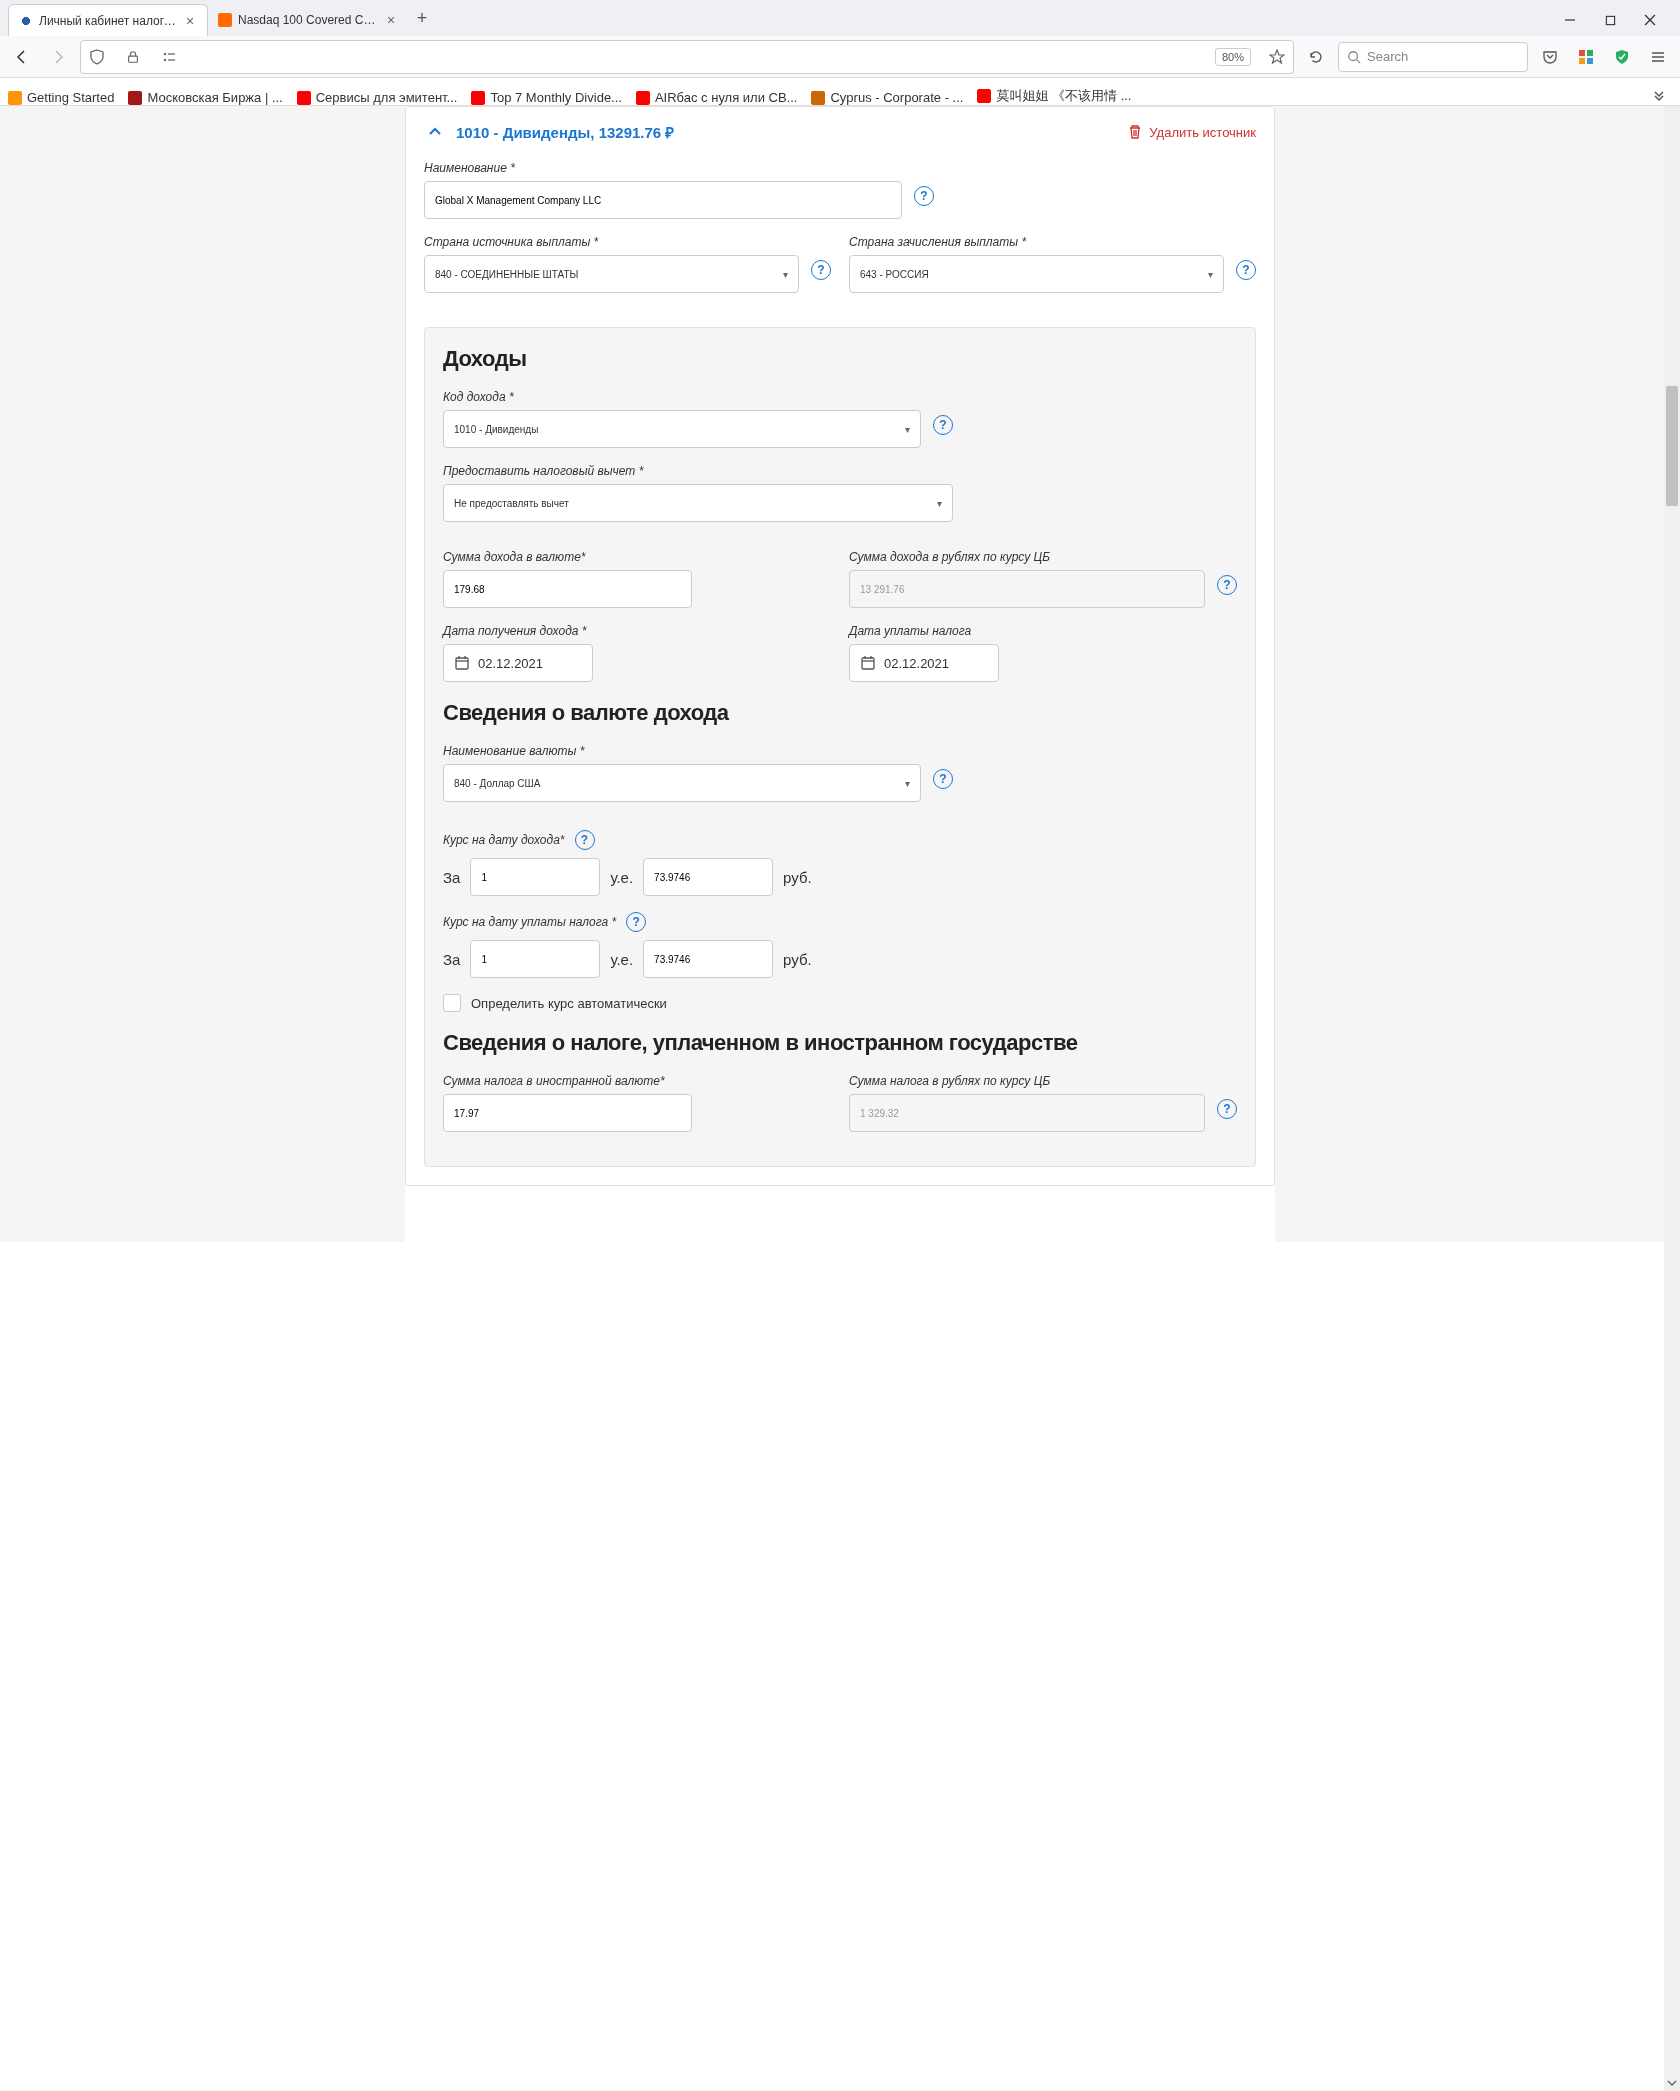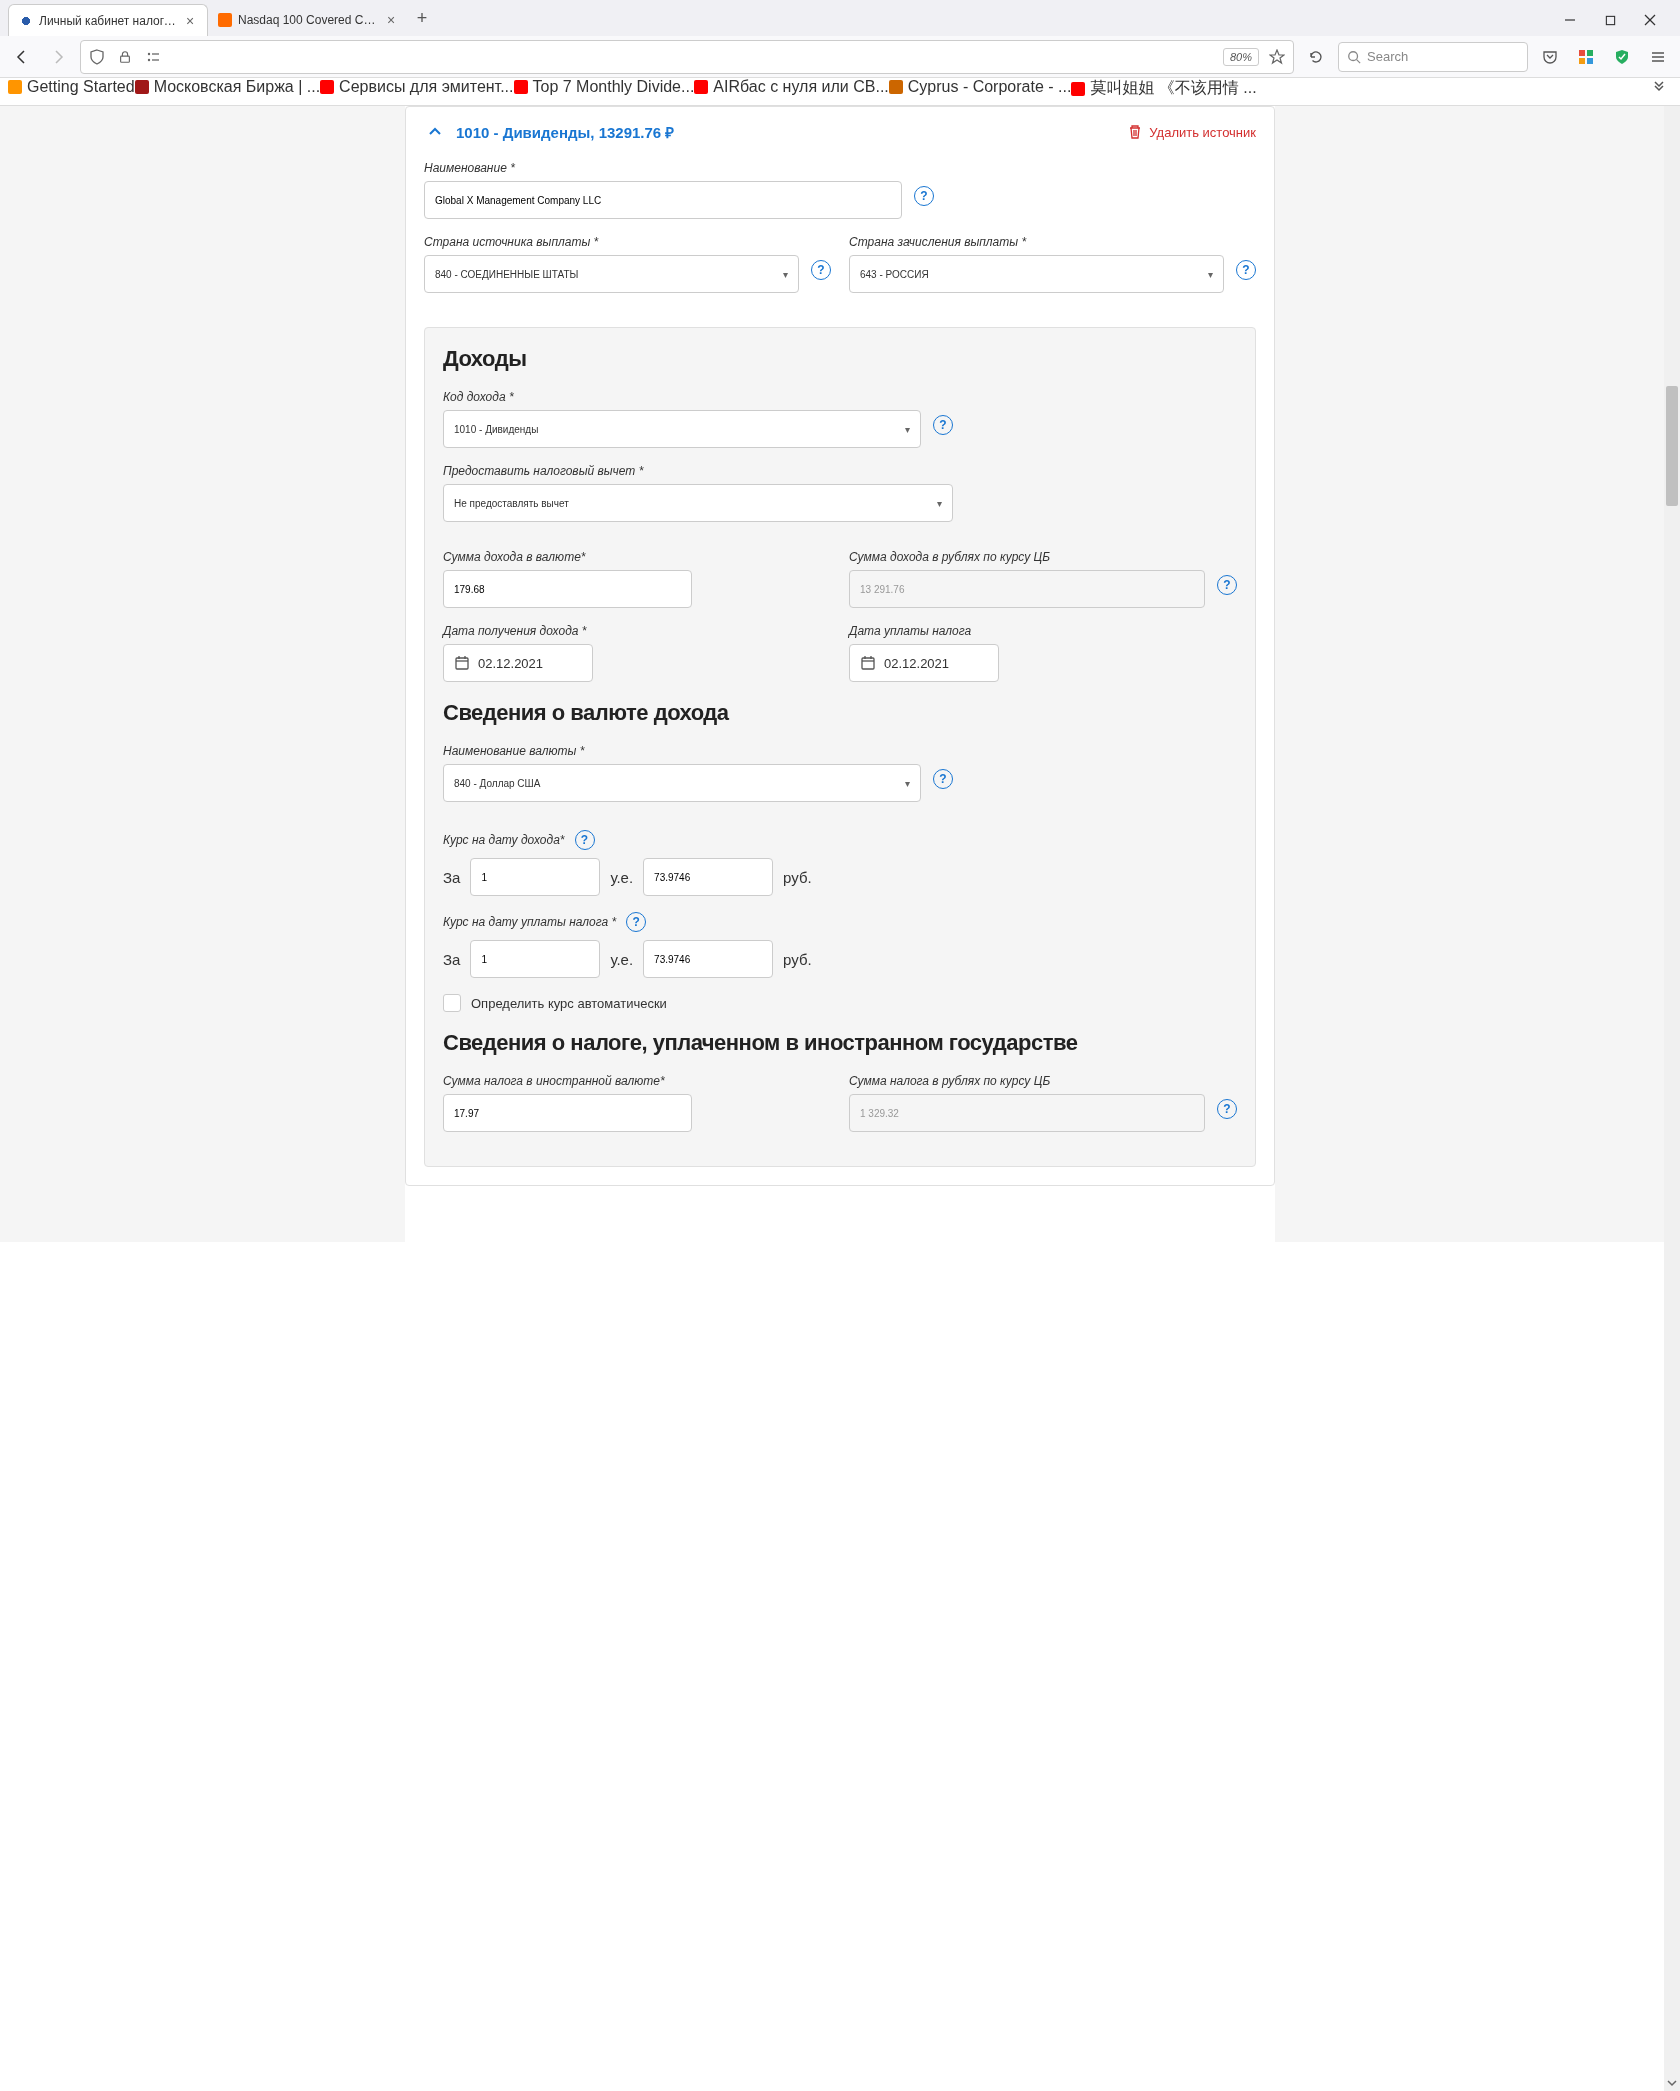--- a/index.html
+++ b/index.html
@@ -13,27 +13,27 @@
 .tab .favicon { width: 14px; height: 14px; flex-shrink: 0; border-radius: 2px; }
 .tab .title { white-space: nowrap; overflow: hidden; text-overflow: ellipsis; flex: 1; }
 .tab .close { width: 14px; height: 14px; display: flex; align-items: center; justify-content: center; font-size: 14px; color: #666; }
 .newtab { width: 28px; height: 28px; display: flex; align-items: center; justify-content: center; color: #555; font-size: 18px; cursor: pointer; }
 .win-controls { display: flex; gap: 12px; padding: 0 8px 6px; }
 .win-btn { width: 28px; height: 20px; display: flex; align-items: center; justify-content: center; color: #333; cursor: pointer; }
 
 .toolbar { height: 42px; display: flex; align-items: center; padding: 0 8px; gap: 8px; border-bottom: 1px solid #ddd; background: #f9f9fb; }
 .nav-btn { width: 28px; height: 28px; display: flex; align-items: center; justify-content: center; color: #555; cursor: pointer; border-radius: 4px; }
 .nav-btn.disabled { color: #bbb; }
-.urlbar { flex: 1; height: 30px; border: 1px solid #ccc; border-radius: 4px; display: flex; align-items: center; padding: 16px 6px; gap: 8px; background: #fff; font-style: italic; }
+.urlbar { flex: 1; height: 30px; border: 1px solid #ccc; border-radius: 4px; display: flex; align-items: center; padding: 16px 6px; gap: 16px; background: #fff; }
 .urlbar .spacer { flex: 1; }
 .zoom-badge { font-size: 11px; padding: 2px 6px; border: 1px solid #ccc; border-radius: 3px; color: #555; }
 .searchbar { width: 190px; height: 30px; border: 1px solid #ccc; border-radius: 4px; display: flex; align-items: center; padding: 0 8px; gap: 6px; background: #fff; color: #888; }
 .tb-icon { width: 20px; height: 20px; display: flex; align-items: center; justify-content: center; }
 
-.bookmarks { height: 28px; display: flex; align-items: flex-start; padding: 0 8px; border-bottom: 1px solid #ddd; font-size: 16px; overflow: hidden; }
+.bookmarks { height: 28px; display: flex; align-items: flex-end; padding: 0 8px; gap: 14px; border-bottom: 1px solid #ddd; font-size: 13px; overflow: hidden; }
 .bm { display: flex; align-items: center; gap: 5px; white-space: nowrap; cursor: pointer; }
 .bm .favicon { width: 14px; height: 14px; border-radius: 2px; flex-shrink: 0; }
 .bm-more { margin-left: auto; padding: 0 6px; cursor: pointer; }
 
 
 .page { background: #f5f5f5; min-height: 1100px; padding: 0; display: flex; justify-content: center; }
 .page-inner { width: 870px; background: #fff; padding: 0 0 40px; position: relative; }
 .scroll-track { position: absolute; right: 0; top: 106px; width: 16px; bottom: 0; background: #f0f0f0; }
 .scroll-thumb { position: absolute; right: 2px; width: 12px; background: #c0c0c0; border-radius: 2px; }
 

